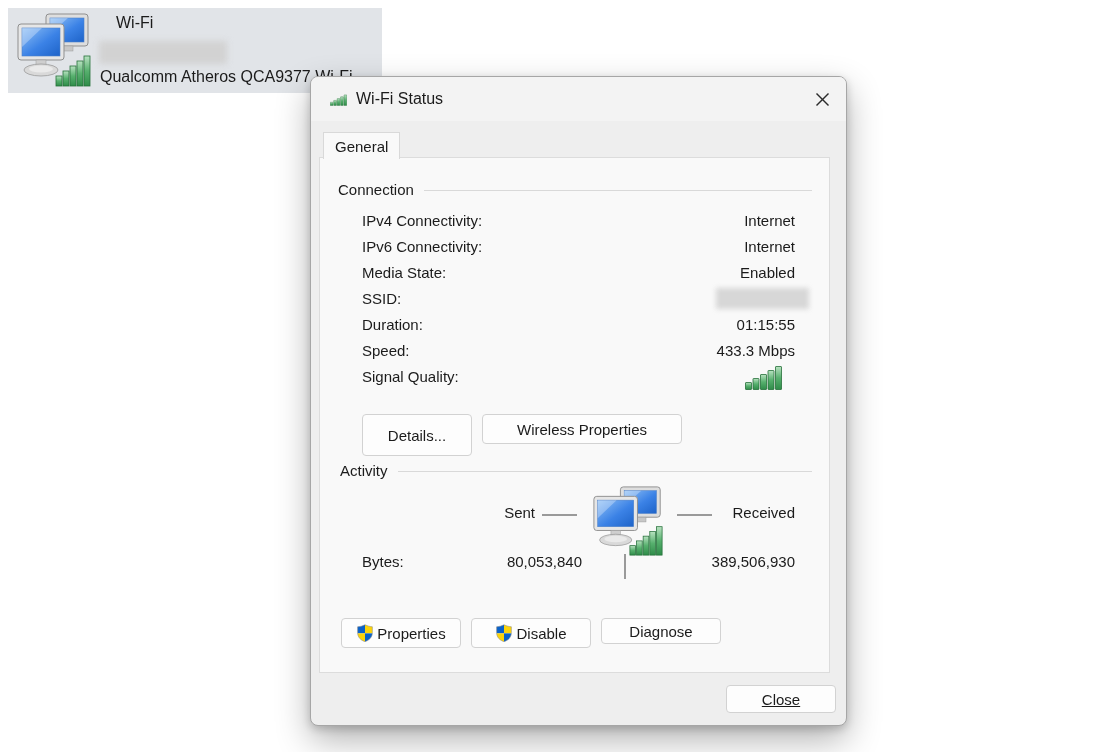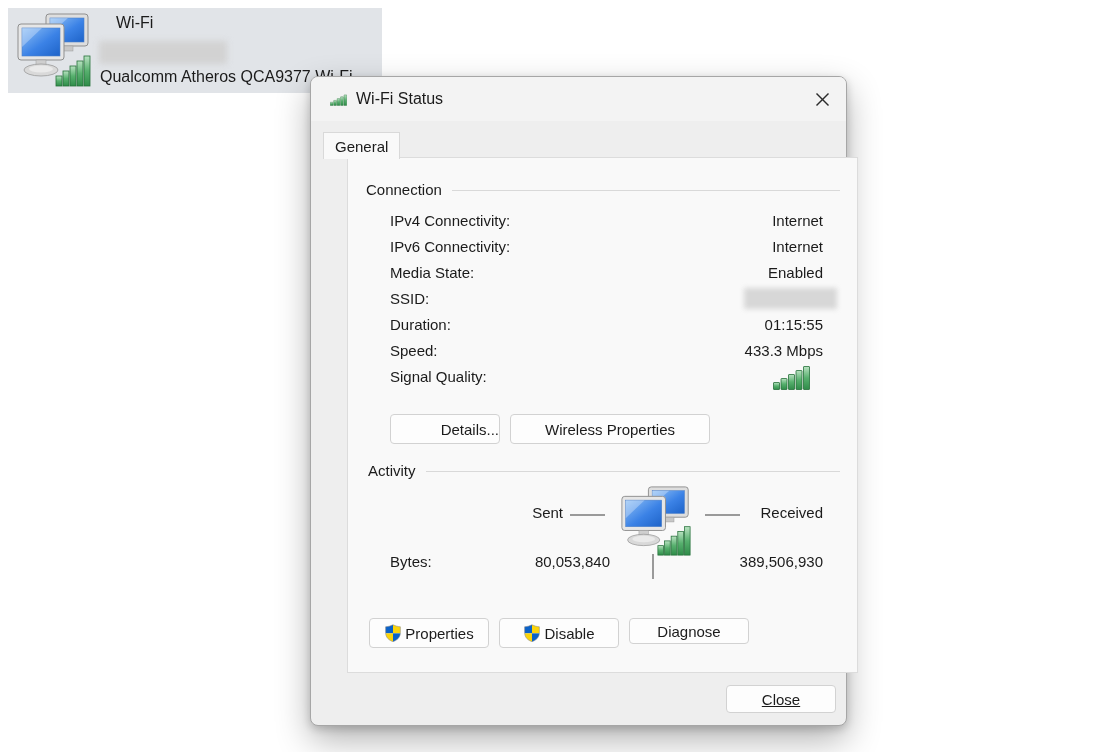--- a/index.html
+++ b/index.html
@@ -23,36 +23,36 @@
   .titlebar { position:absolute; left:0; top:0; right:0; height:44px; background:#f3f3f3;
               border-radius:7px 7px 0 0; display:flex; align-items:center; padding-left:19px; }
   .title-text { font-size:16px; margin-left:9px; }
   .close-btn { position:absolute; right:7px; top:6px; width:34px; height:32px;
                display:flex; align-items:center; justify-content:center; cursor:default; }
 
   .tab { position:absolute; left:12px; top:55px; height:27px; padding:0 11px;
          background:#f9f9f9; border:1px solid #d9d9d9; border-bottom:none;
          font-size:15px; display:flex; align-items:center; z-index:2; }
   .tab-page { position:absolute; left:8px; top:80px; width:511px; height:516px;
-              background:#f9f9f9; border:1px solid #dcdcdc; z-index:1;margin-left:28px; }
+              background:#f9f9f9; border:1px solid #dcdcdc; z-index:1; }
 
   .group-head { position:absolute; display:flex; align-items:center; font-size:15px; }
   .group-head .rule { flex:1; border-top:1px solid #d9d9d9; margin-left:10px; margin-top:2px; }
   .gh-conn { left:18px; right:17px; top:23px; }
   .gh-act  { left:20px; right:17px; top:304px; }
 
   .conn-rows { position:absolute; left:42px; top:49px; width:433px; }
   .crow { height:26px; display:flex; justify-content:space-between; align-items:center; font-size:15px; }
   .ssid-blur { width:93px; height:21px; background:#d7d7d7; filter:blur(2.5px); margin-right:-14px; }
   .sig-icon { width:37px; height:27px; margin-right:13px; }
 
   .btn { background:#fdfdfd; border:1px solid #d2d2d2; border-radius:4px; font-size:15px;
          color:#1b1b1b; display:inline-flex; align-items:center; justify-content:center;
          gap:3px; font-family:"Liberation Sans", sans-serif; }
-  .btn-details  { position:absolute; left:42px;  top:256px; width:110px; height:30px;justify-content:flex-end; }
+  .btn-details  { position:absolute; left:42px;  top:256px; width:110px; height:42px; }
   .btn-wireless { position:absolute; left:162px; top:256px; width:200px; height:30px; }
   .btn-props    { position:absolute; left:21px;  top:460px; width:120px; height:30px; }
   .btn-disable  { position:absolute; left:151px; top:460px; width:120px; height:30px; }
   .btn-diagnose { position:absolute; left:281px; top:460px; width:120px; height:26px;justify-content:center; }
   .btn-close    { position:absolute; left:415px; top:608px; width:110px; height:28px;text-decoration:underline; }
 
   .sent-label { position:absolute; left:120px; top:346px; width:95px; text-align:right; font-size:15px; }
   .recv-label { position:absolute; left:410px; top:346px; width:65px; text-align:right; font-size:15px; }
   .dash { position:absolute; height:2px; width:35px; background:#9a9a9a; top:356px; }
   .dash1 { left:222px; } .dash2 { left:357px; }

